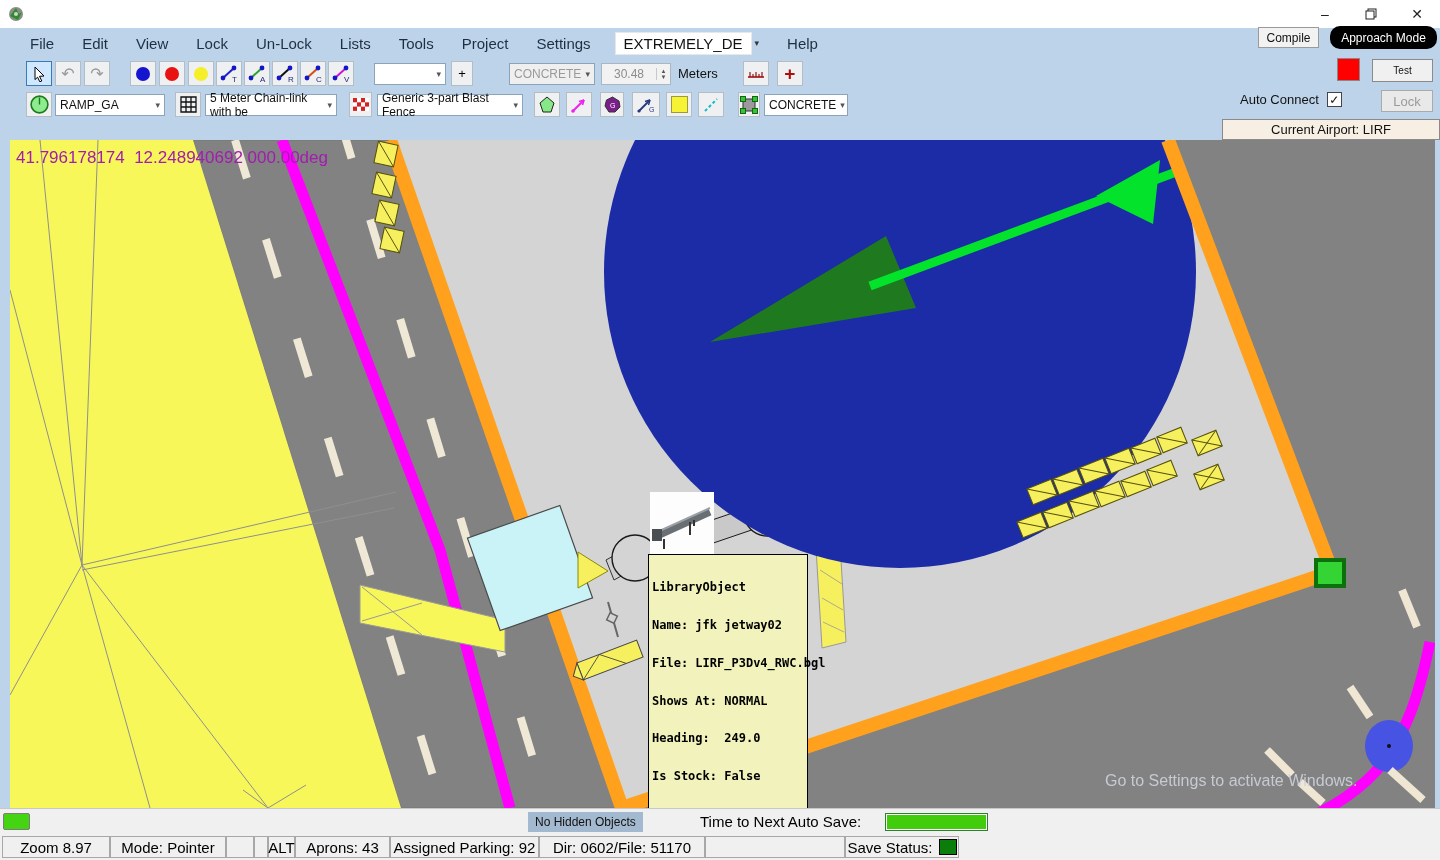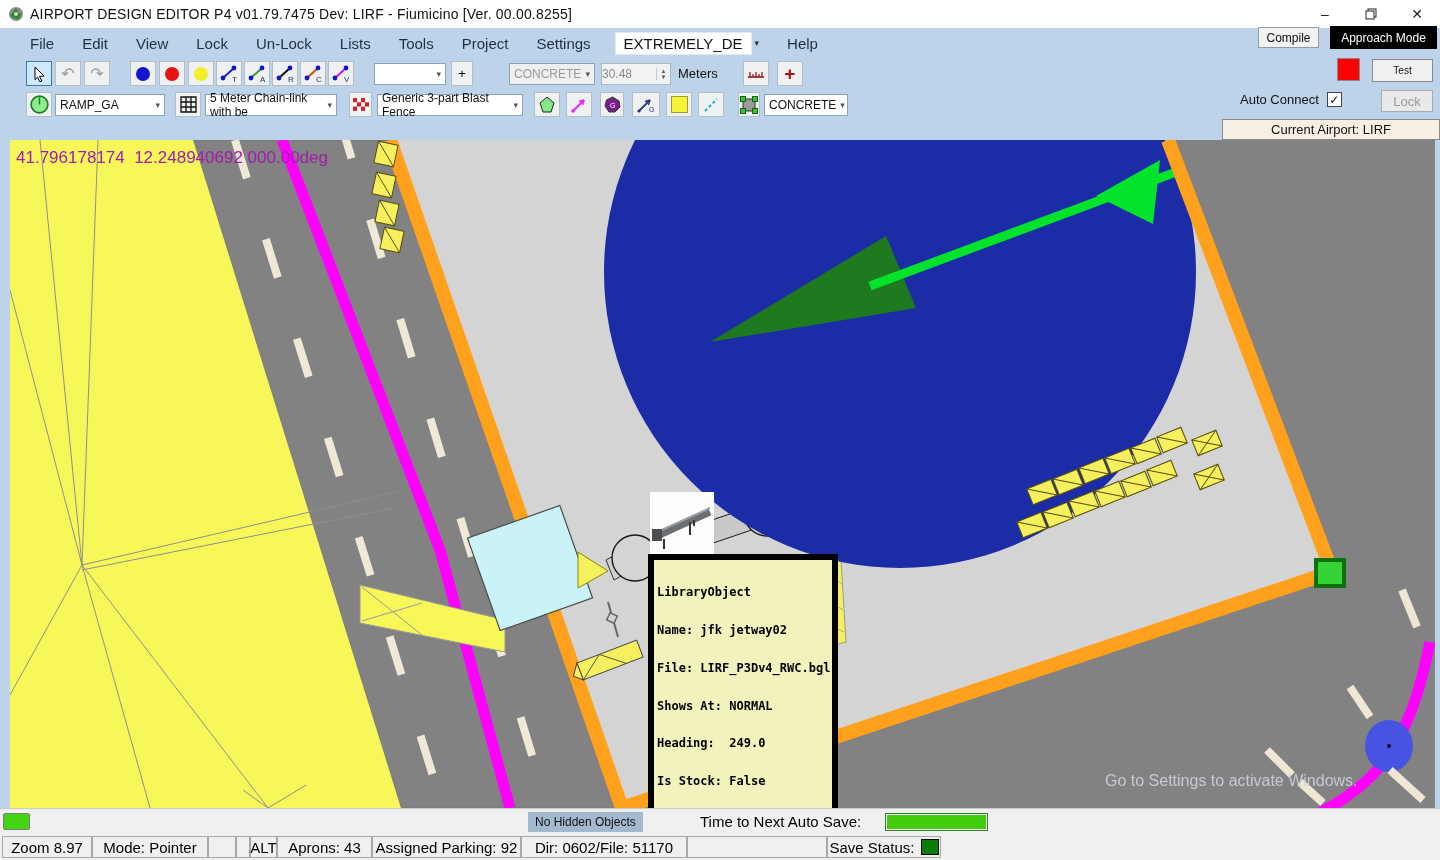--- a/index.html
+++ b/index.html
@@ -13,47 +13,47 @@
   .win-btns { position:absolute; right:0; top:0; height:28px; display:flex; }
   .win-btn { width:46px; height:28px; display:flex; align-items:center; justify-content:center; font-size:14px; color:#222; }
 
   
   .menubar { position:absolute; left:0; top:28px; width:1412px; height:30px; background:#bdd3ea; display:flex; align-items:center; font-size:15px; color:#1d3042; }
   .menu-item { padding:4px 0; margin-left:28px; }
   .menu-item:first-child { margin-left:30px; }
   .menu-combo { margin-left:24px; background:#ffffff; border:1px solid #e8e8e8; padding:2px 8px; font-size:15px; color:#111; min-width:122px; }
   .menu-combo-arrow { font-size:9px; color:#333; margin-left:3px; }
   .compile-btn { position:absolute; left:1258px; top:-1px; width:61px; height:21px; background:#f2f2f2; border:1px solid #9a9a9a; font-size:12px; color:#111; display:flex; align-items:center; justify-content:center; }
-  .approach-btn { position:absolute; left:1330px; top:-2px; width:107px; height:23px; background:#000; color:#fff; font-size:12px; display:flex; align-items:center; justify-content:center; }
+  .approach-btn { position:absolute; left:1330px; top:-2px; width:107px; height:23px; background:#000; color:#fff; font-size:12px; display:flex; align-items:center; justify-content:center;border-radius:10px; }
 
   
   .toolbar { position:absolute; left:0; width:1440px; height:31px; background:#bdd3ea; display:flex; align-items:center; }
   .tb1 { top:58px; } .tb2 { top:89px; }
   .tbtn { height:25px; width:26px; background:#eef0f2; border:1px solid #b4bcc4; display:flex; align-items:center; justify-content:center; }
   .tbtn.sel { background:#cfe8ff; border:1px solid #3a7bb5; }
   .tbtn.dis { color:#9a9a9a; }
   .combo { height:22px; background:#fff; border:1px solid #8aa4bc; font-size:12px; color:#111; display:flex; align-items:center; padding:0 4px; justify-content:space-between; }
   .combo .chev { font-size:9px; color:#555; margin-left:4px; }
   .combo.dis { background:#efefef; color:#9a9a9a; }
   .spinner { height:22px; width:70px; background:#f2f2f2; border:1px solid #aab6c0; display:flex; align-items:center; }
-  .spinner .val { flex:1; font-size:12px; color:#8c8c8c; }
+  .spinner .val { flex:1; text-align:center; font-size:12px; color:#8c8c8c; }
   .spinner .arrows { width:14px; display:flex; flex-direction:column; align-items:center; font-size:6px; color:#555; border-left:1px solid #c8c8c8; }
   .lbl { font-size:13px; color:#111; }
   .swatch-red { position:absolute; left:1337px; top:58px; width:23px; height:23px; background:#ff0000; border:1px solid #888; }
   .test-btn { position:absolute; left:1372px; top:59px; width:61px; height:23px; background:#f0f0f0; border:1px solid #8a8a8a; font-size:10px; display:flex; align-items:center; justify-content:center; color:#111; }
   .lock-btn { position:absolute; left:1381px; top:90px; width:52px; height:22px; background:#e9e9e9; border:1px solid #aaa; font-size:13px; display:flex; align-items:center; justify-content:center; color:#9a9a9a; }
   .autoconnect { position:absolute; left:1240px; top:92px; display:flex; align-items:center; font-size:13px; color:#111; }
   .checkbox { width:15px; height:15px; background:#fff; border:1px solid #444; margin-left:8px; display:flex; align-items:center; justify-content:center; font-size:12px; color:#111; }
   .current-airport { position:absolute; left:1222px; top:119px; width:218px; height:21px; background:#f7efe3; border:1px solid #8a8a8a; font-size:13px; color:#111; display:flex; align-items:center; justify-content:center; }
 
   
   .canvas-wrap { position:absolute; left:10px; top:140px; width:1425px; height:668px; background:#d4d4d4; }
   .coords { position:absolute; left:6px; top:8px; font-size:17px; color:#a21caf; white-space:pre; }
   .thumb { position:absolute; left:640px; top:352px; width:64px; height:70px; background:#fff; }
-  .tooltip { position:absolute; left:638px; top:414px; width:190px; background:#f2f3bc; border:6px solid #000000; padding:1px 3px; font-family:"DejaVu Sans Mono", monospace; font-size:12px; font-weight:bold; color:#000; line-height:12.6px; white-space:pre; }
+  .tooltip { position:absolute; left:638px; top:414px; width:160px; background:#f2f3bc; border:1px solid #000000; padding:1px 3px; font-family:"DejaVu Sans Mono", monospace; font-size:12px; font-weight:bold; color:#000; line-height:12.6px; white-space:pre; }
   .watermark { position:absolute; left:1055px; top:770px; z-index:10; pointer-events:none; color:rgba(222,226,232,0.85); }
   .wm1 { font-size:22px; }
   .wm2 { font-size:16px; margin-left:50px; margin-top:2px; color:rgba(205,210,218,0.9); }
 
   
   .status1 { position:absolute; left:0; top:808px; width:1440px; height:26px; background:#f0f0f0; border-top:1px solid #c8c8c8; }
   .s1-chip { position:absolute; left:3px; top:4px; width:27px; height:17px; background:#44d411; border:1px solid #7c7c7c; border-radius:2px; }
   .s1-path { position:absolute; left:38px; top:4px; font-size:15px; color:#000; }
   .s1-hidden { position:absolute; left:528px; top:3px; background:#a3b9cf; font-size:12px; color:#111; padding:3px 7px; }
   .s1-autosave { position:absolute; left:700px; top:4px; font-size:15px; color:#000; }
@@ -65,21 +65,20 @@
 </style>
 </head>
 <body>
 
 <div class="titlebar">
   <svg class="app-icon" viewBox="0 0 16 16">
     <circle cx="8" cy="8" r="7" fill="#8a8f86"></circle>
     <path d="M2 10 L8 2 L11 8 L14 6 L10 14 Z" fill="#2e8b2e"></path>
     <circle cx="8" cy="8" r="2" fill="#cfd4cc"></circle>
   </svg>
-  <span class="title-text">AIRPORT DESIGN EDITOR P4  v01.79.7475 Dev: LIRF - Fiumicino [Ver. 00.00.8255]</span>
   <div class="win-btns">
     <div class="win-btn">–</div>
     <div class="win-btn">
       <svg width="12" height="12" viewBox="0 0 12 12">
         <rect x="3" y="1" width="8" height="8" fill="none" stroke="#222" stroke-width="1"></rect>
         <rect x="1" y="3" width="8" height="8" fill="#fff" stroke="#222" stroke-width="1"></rect>
       </svg>
     </div>
     <div class="win-btn">✕</div>
   </div>
@@ -499,21 +498,21 @@
 <div class="status1">
   <div class="s1-chip"></div>
   <div class="s1-hidden">No Hidden Objects</div>
   <div class="s1-autosave">Time to Next Auto Save:</div>
   <div class="s1-bar">
       <div class="s1-bar-fill"></div>
     </div>
 </div>
 
 <div class="status2">
-  <div class="s2-cell" style="width:90px;margin-left:2px">Zoom 8.97</div>
+  <div class="s2-cell" style="width:108px;margin-left:2px">Zoom 8.97</div>
   <div class="s2-cell" style="width:116px">Mode: Pointer</div>
   <div class="s2-cell" style="width:28px"></div>
   <div class="s2-cell" style="width:14px"></div>
   <div class="s2-cell" style="width:27px">ALT</div>
   <div class="s2-cell" style="width:95px">Aprons: 43</div>
   <div class="s2-cell" style="width:149px">Assigned Parking: 92</div>
   <div class="s2-cell" style="width:166px">Dir: 0602/File: 51170</div>
   <div class="s2-cell" style="width:140px"></div>
   <div class="s2-cell" style="width:114px">
     <span>Save Status:</span>

